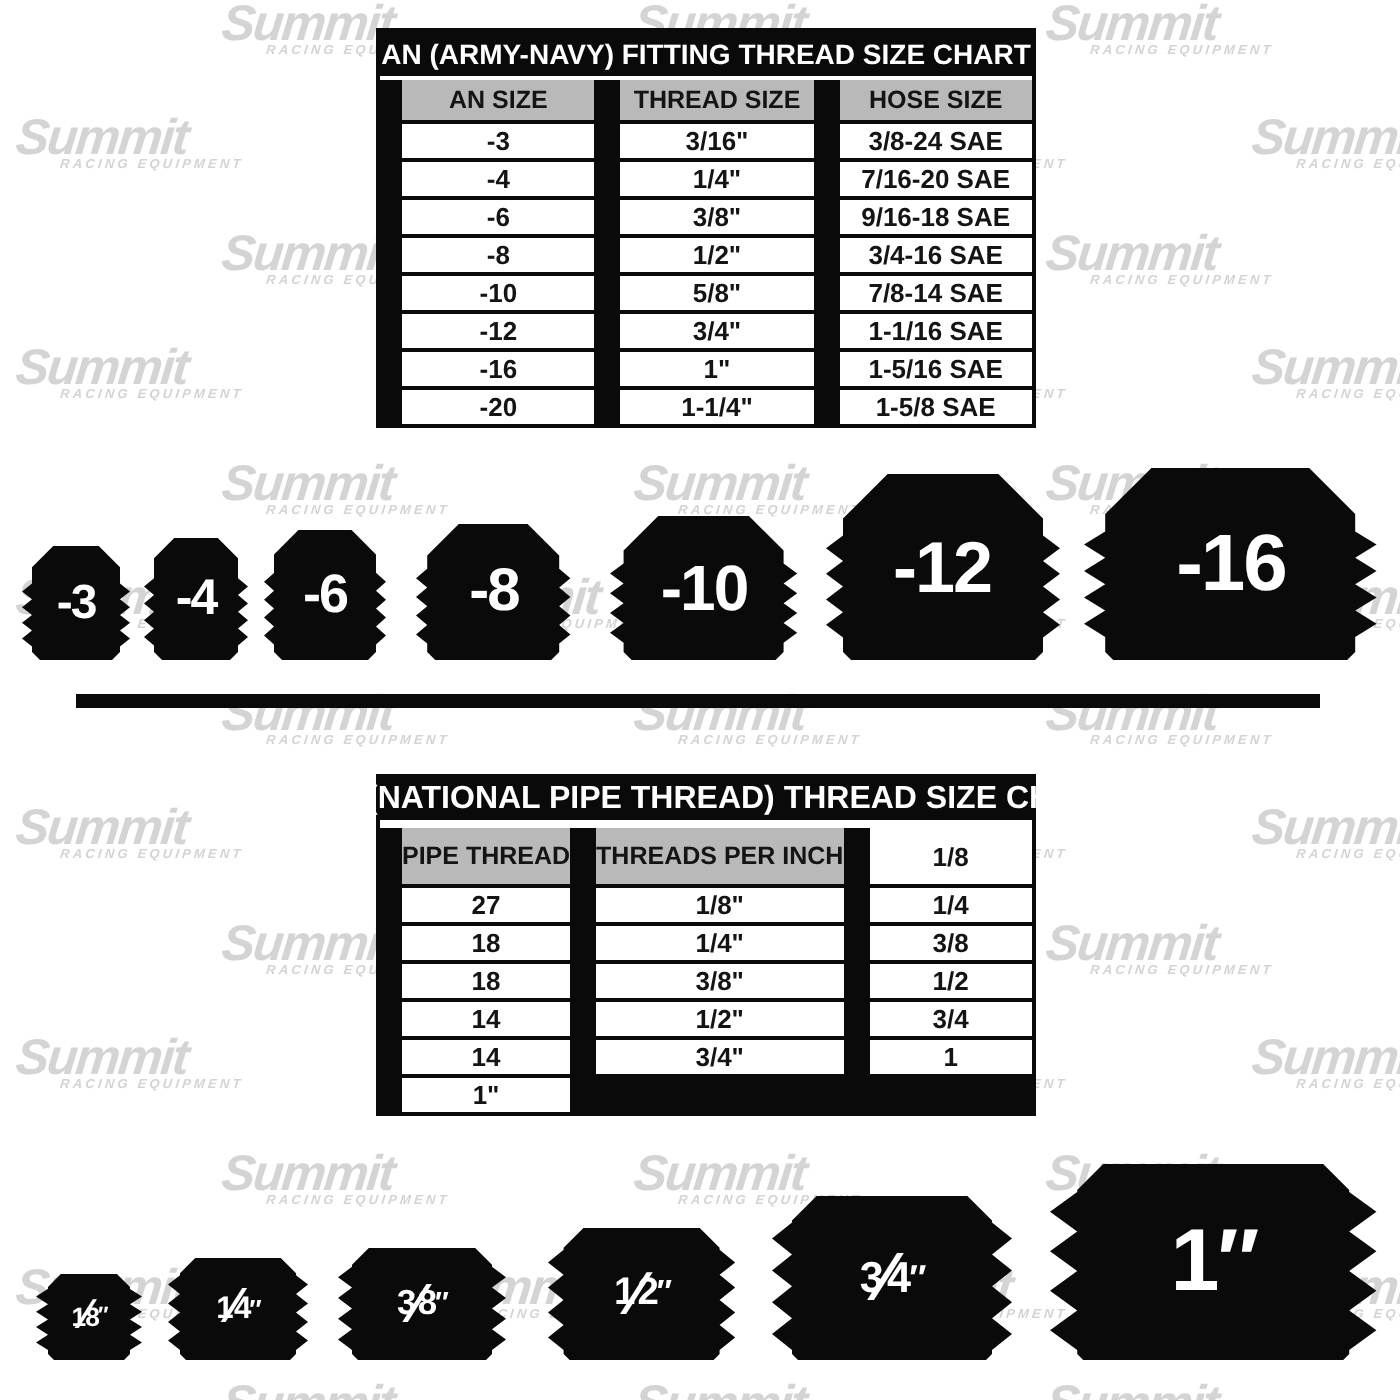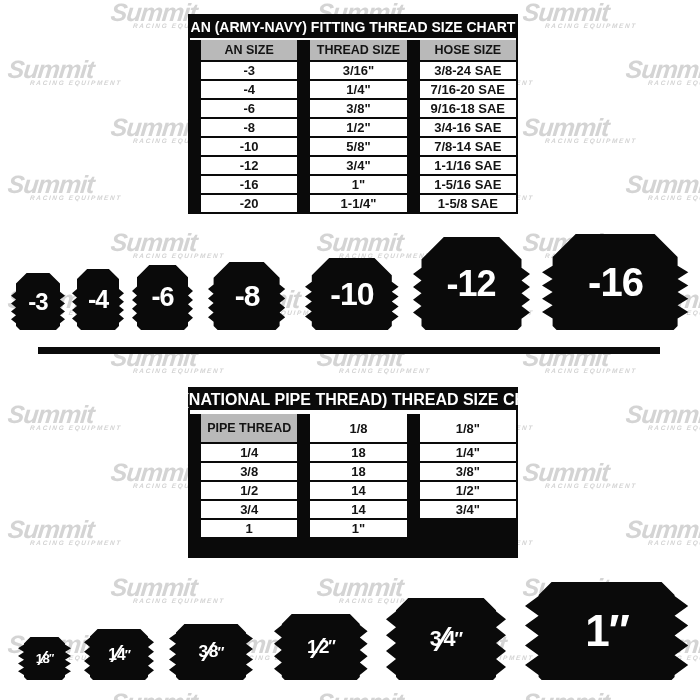--- a/index.html
+++ b/index.html
@@ -305,22 +305,24 @@
       <div class="flab" style="font-size: 40px;">-16</div>
     </div>
   </div>
 
 <div id="divider"></div>
 
 <div id="npt-table" class="tblwrap" style="top:387px;">
   <div class="tbltitle">NPT (NATIONAL PIPE THREAD) THREAD SIZE CHART</div>
   <div class="grid">
     <div class="hc">PIPE THREAD</div>
+    <div class="hc">THREADS PER INCH</div>
 
     <div class="dc">1/8</div>
+    <div class="dc">27</div>
     <div class="dc">1/8"</div>
     <div class="dc">1/4</div>
     <div class="dc">18</div>
     <div class="dc">1/4"</div>
     <div class="dc">3/8</div>
     <div class="dc">18</div>
     <div class="dc">3/8"</div>
     <div class="dc">1/2</div>
     <div class="dc">14</div>
     <div class="dc">1/2"</div>

